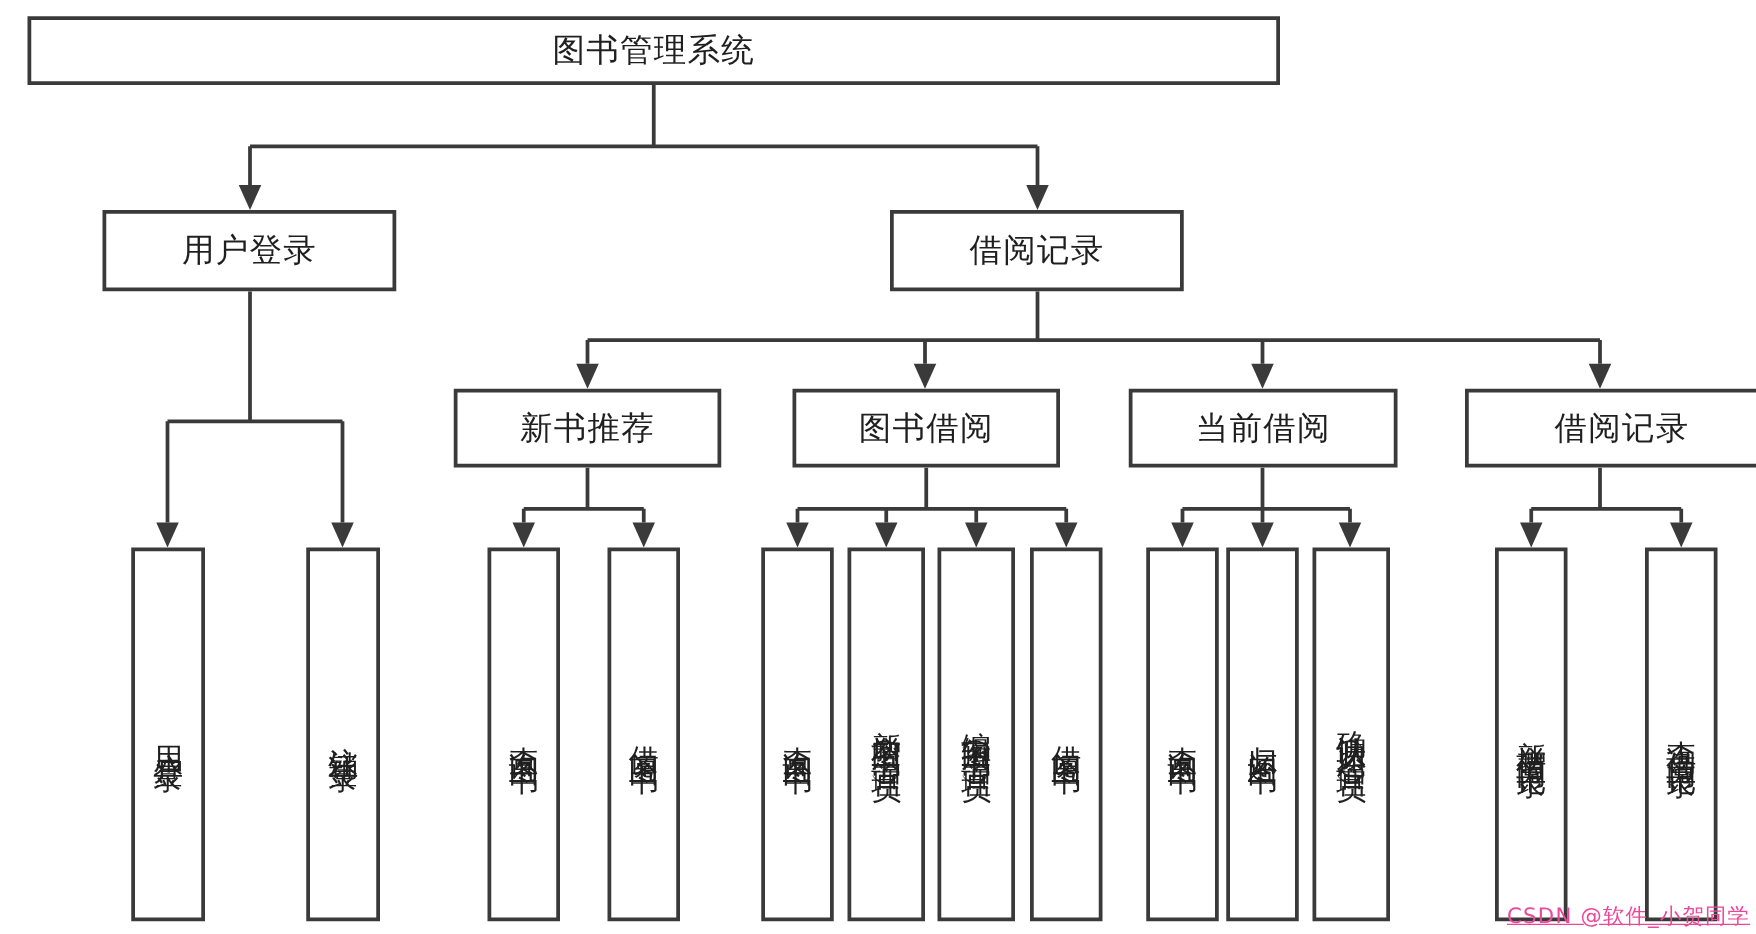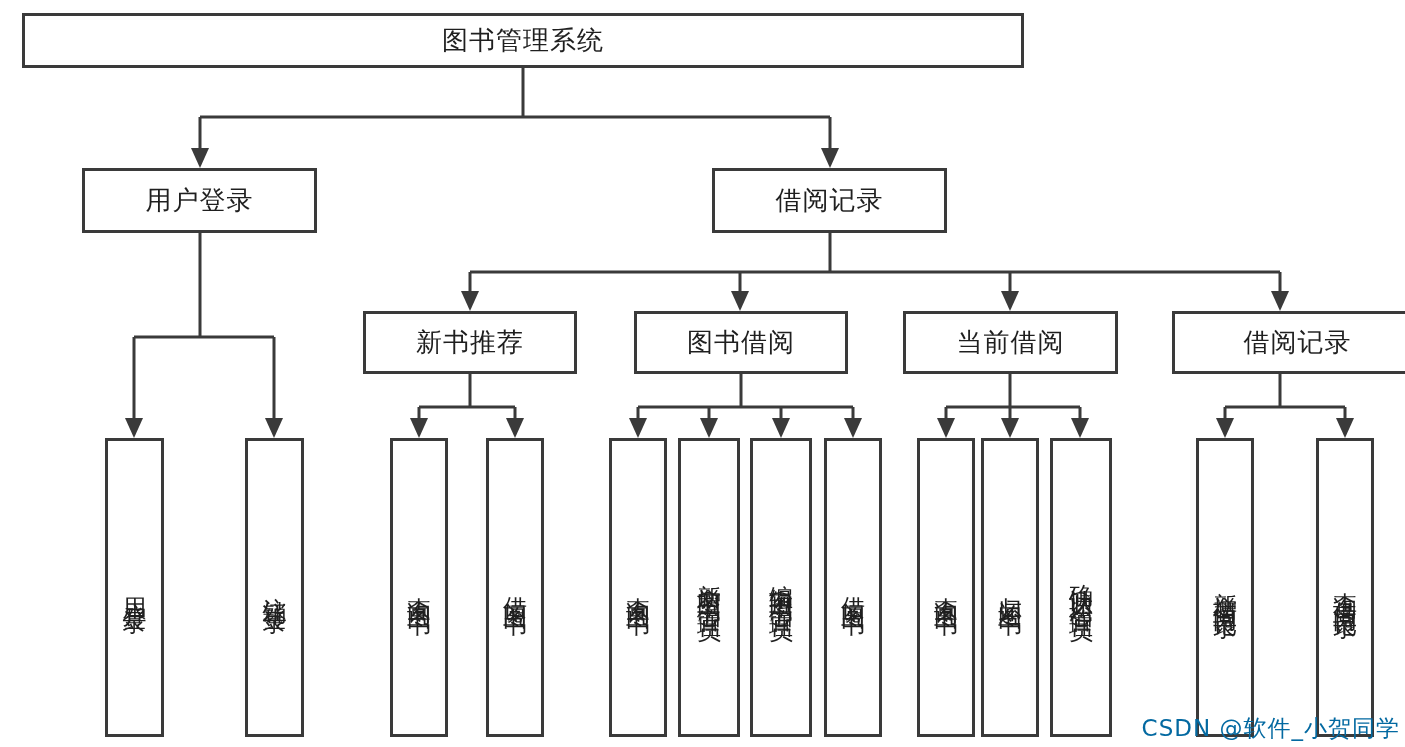--- a/index.html
+++ b/index.html
@@ -43,24 +43,25 @@
     fill:none;
   }
   #connector-layer polygon{
     fill:#3a3a3a;
     stroke:none;
   }
   .watermark{
     position:absolute;
     right:5px;
     bottom:3px;
-    font-size:23px;
-    color:#0369a1;
+    font-size:17px;
+    color:#ec4899;
     letter-spacing:1px;
     white-space:nowrap;
+    text-decoration:underline;
   }
 </style>
 </head>
 <body>
 
 <div id="stage">
 
   <svg id="connector-layer" viewBox="0 0 1405 747" xmlns="http://www.w3.org/2000/svg">
 
     <g>

